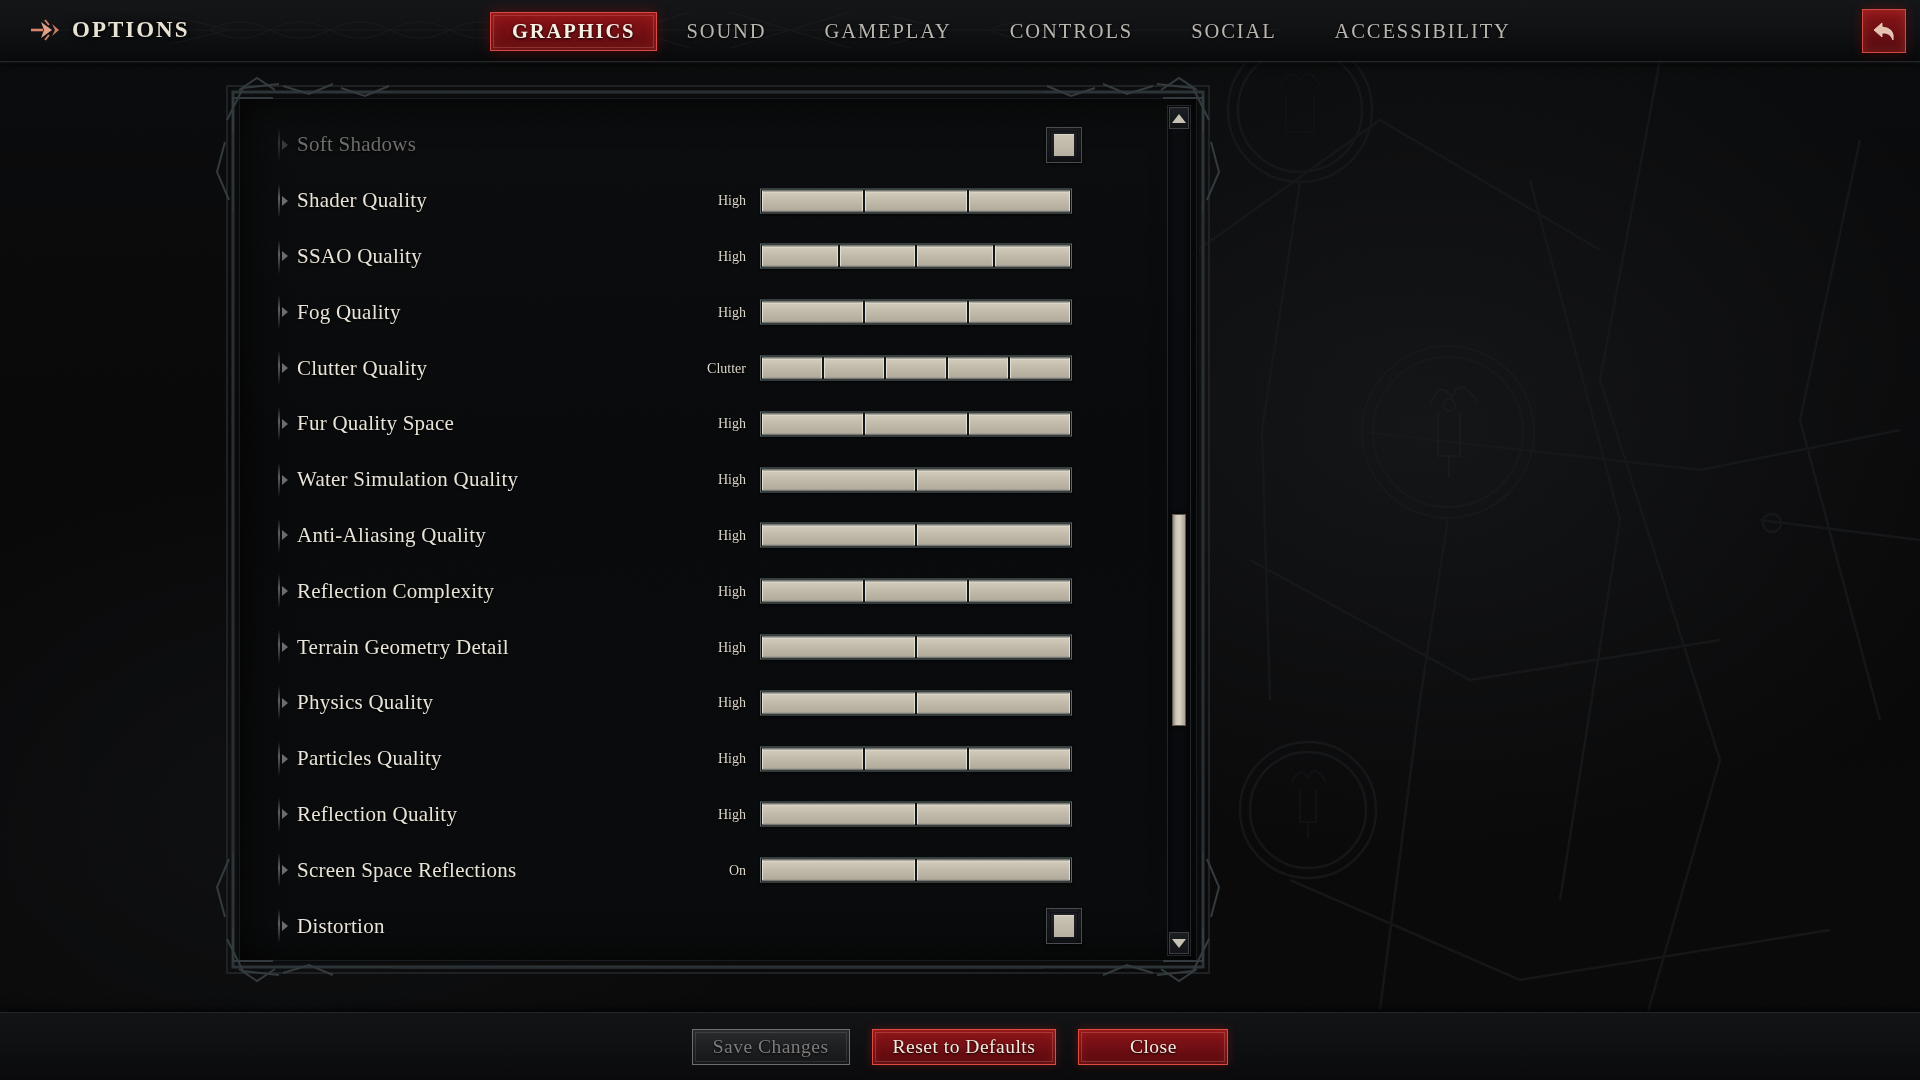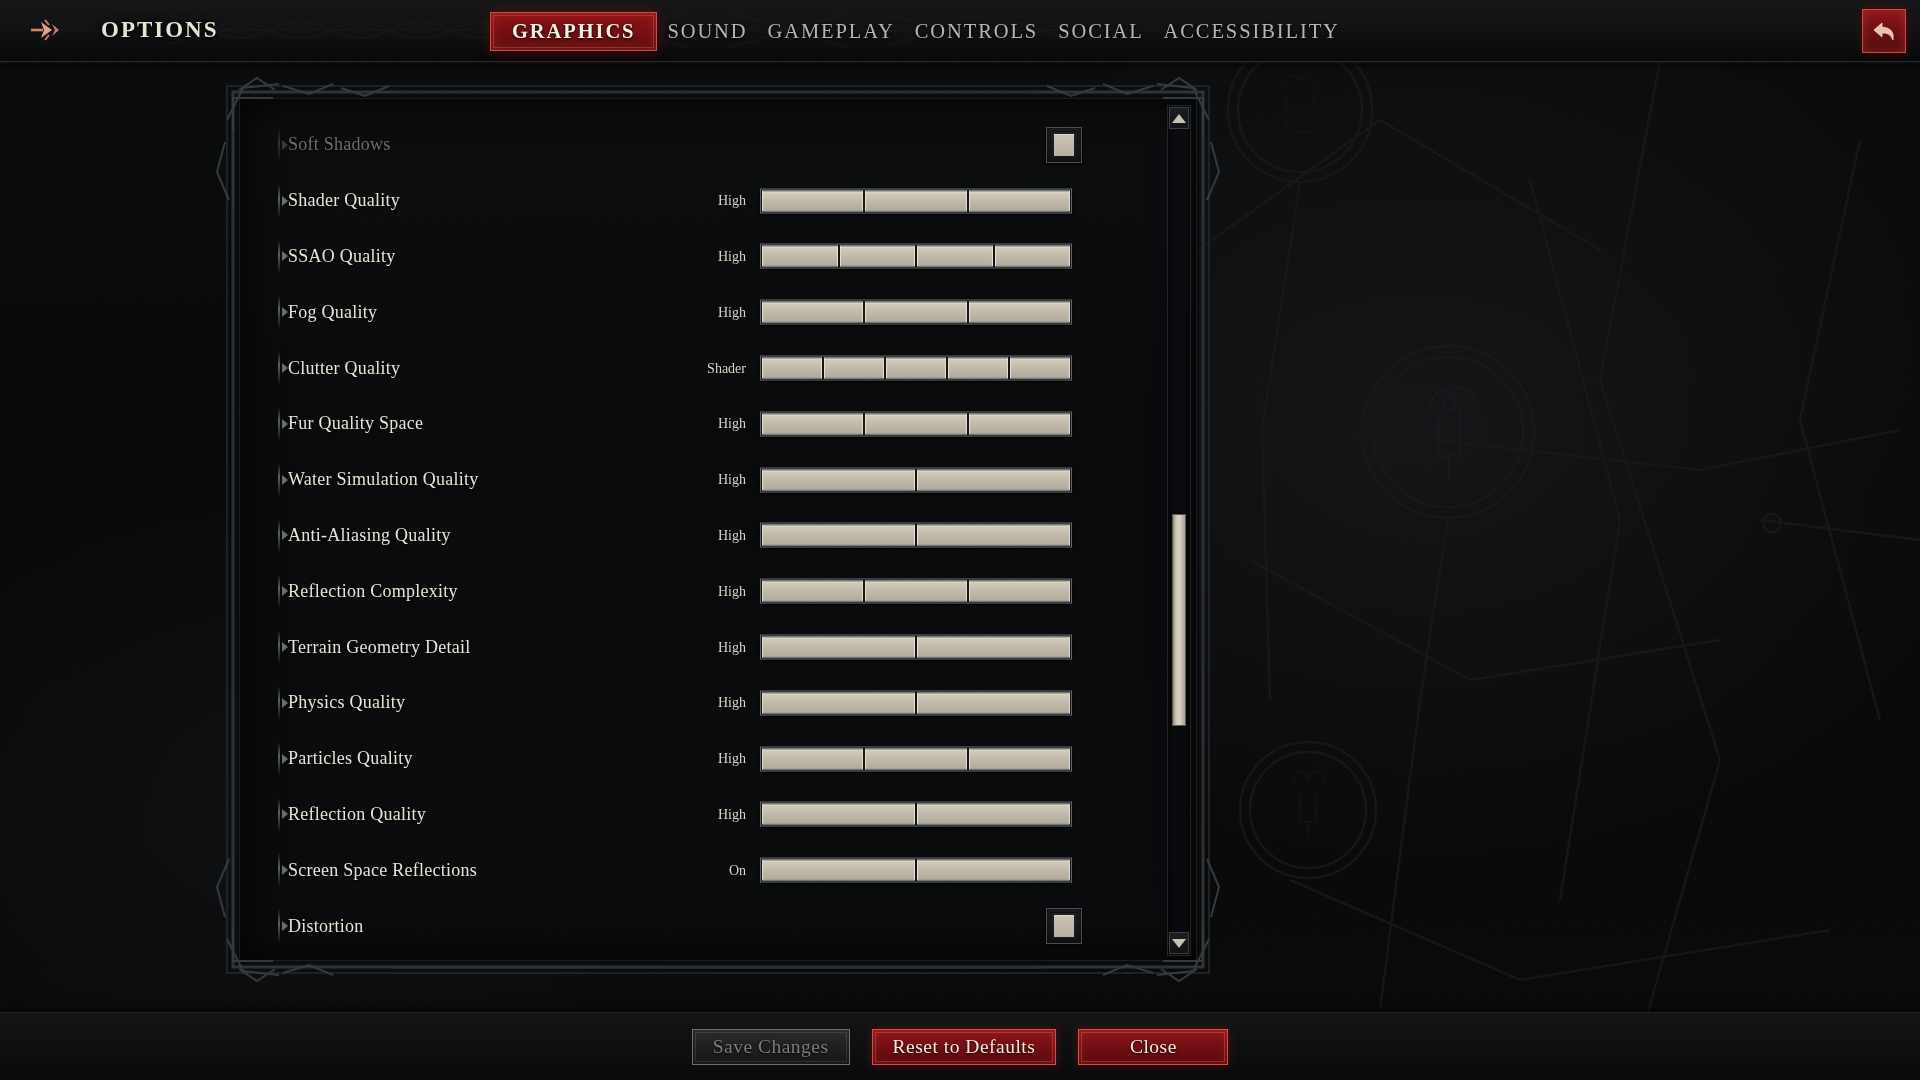--- a/index.html
+++ b/index.html
@@ -82,34 +82,33 @@
     height: 40px;
     padding: 0 8px;
   }
   .brand-arrow { width: 30px; height: 22px; display: block; }
   .brand-text {
     font-size: 23px;
     letter-spacing: 2.0px;
     color: #e8e2d4;
     font-weight: 700;
     text-shadow: 0 1px 3px #000, 0 0 8px rgba(0,0,0,0.9);
-    margin-left: 29px;
   }
 
   .tabs {
     position: absolute;
     left: 490px; top: 8px;
     display: flex;
     align-items: center;
     gap: 0px;
     height: 46px;
   }
   .tab {
     position: relative;
-    padding: 8px 10px;
+    padding: 8px 29px;
     font-size: 20.5px;
     letter-spacing: 1.9px;
     color: #b9b6ae;
     text-shadow: 0 1px 3px #000;
     cursor: pointer;
     white-space: nowrap;
   }
   .tab.active {
     color: #f5efe2;
     background:
@@ -205,22 +204,22 @@
     position: absolute;
     left: 42px; top: 50%;
     transform: translateY(-50%);
     width: 0; height: 0;
     border-top: 5px solid transparent;
     border-bottom: 5px solid transparent;
     border-left: 6px solid rgba(150,152,150,0.70);
   }
 
   .row-label {
-    margin-left: 10px;
-    font-size: 18px;
+    margin-left: 19px;
+    font-size: 21px;
     color: #e9e4d7;
     letter-spacing: 0.25px;
     text-shadow: 0 1px 2px rgba(0,0,0,0.95);
     white-space: nowrap;
   }
   .row.dim .row-label { color: #6d6e6b; }
   .row.dim .row-chev { border-left-color: rgba(95,96,94,0.55); }
   .row.dim .row-tick { opacity: 0.45; }
 
   .row-control {
@@ -565,21 +564,21 @@
                 <div class="seg on"></div>
                 <div class="seg on"></div>
               </div>
             </div>
           </div>
           <div class="row">
             <div class="row-tick"></div>
             <div class="row-chev"></div>
             <div class="row-label">Clutter Quality</div>
             <div class="row-control">
-              <div class="row-value">Shader</div>
+              <div class="row-value">Clutter</div>
               <div class="slider">
                 <div class="seg on"></div>
                 <div class="seg on"></div>
                 <div class="seg on"></div>
                 <div class="seg on"></div>
                 <div class="seg on"></div>
               </div>
             </div>
           </div>
           <div class="row">

